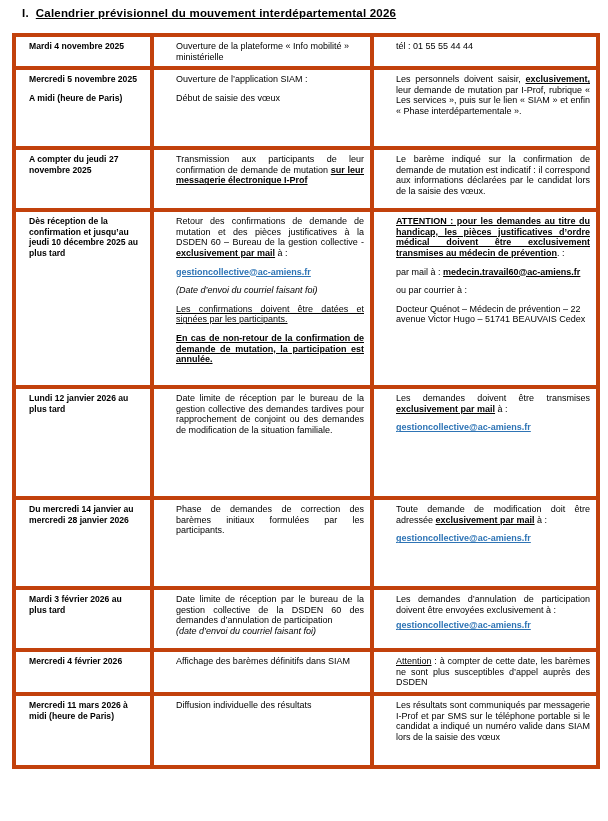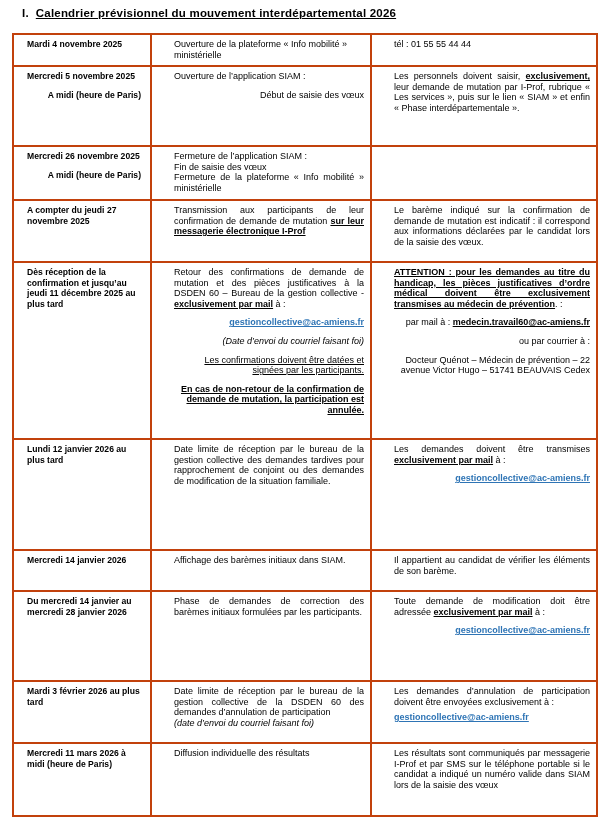--- a/index.html
+++ b/index.html
@@ -19,21 +19,21 @@
   .doc-title .num { text-decoration:none; margin-right:7px; }
   .doc-title .ttl { text-decoration:underline; }
 
   table.cal {
     position:absolute; left:12px; top:33px;
     width:584px;
     border-collapse:collapse;
     table-layout:fixed;
   }
   .cal td {
-    border:2px solid #c2410c;
+    border:4px solid #c2410c;
     vertical-align:top;
     font-size:9px;
     line-height:10.6px;
     padding:4px 6px 4px 22px;
     overflow:hidden;
   }
   .cal td.c-date {
     font-weight:bold;
     font-size:8.6px;
     padding-left:13px;
@@ -47,21 +47,21 @@
   tr.h80  { height:80px;margin-top:36px; }
   tr.h54  { height:54px; }
   tr.h63  { height:62px; }
   tr.h177 { height:177px; }
   tr.h88  { height:111px; }
   tr.h41  { height:41px; }
   tr.h70  { height:90px; }
   tr.h73  { height:73px; }
 
   .cal p { margin:0; padding:0; }
-  .cal p.gap { margin-top:8px;text-align:right; }
+  .cal p.gap { margin-top:8px; }
   .cal p.gap-sm { margin-top:5px; }
   .just { text-align:justify; }
   .bu { font-weight:bold; text-decoration:underline; }
   .u  { text-decoration:underline; }
   .it { font-style:italic; }
   a.email {
     color:#2E74B5;
     font-weight:bold;
     text-decoration:underline;
     cursor:pointer;
@@ -107,50 +107,36 @@
       </td>
       <td>
         <p>Ouverture de l’application SIAM :</p>
         <p class="gap">Début de saisie des vœux</p>
       </td>
       <td>
         <p class="just"><span>Les personnels doivent saisir, </span><span class="bu">exclusivement,</span><span> leur demande de mutation par I-Prof, rubrique « Les services », puis sur le lien « SIAM » et enfin « Phase interdépartementale ».</span></p>
       </td>
     </tr>
 
-    <tr class="h54">
-      <td class="c-date">
-        <p>Mercredi 26 novembre 2025</p>
-        <p class="gap">A midi (heure de Paris)</p>
-      </td>
-      <td>
-        <p>Fermeture de l’application SIAM :</p>
-        <p>Fin de saisie des vœux</p>
-        <p class="just">Fermeture de la plateforme « Info mobilité » ministérielle</p>
-      </td>
-      <td>
-          <p></p>
-        </td>
-    </tr>
 
     <tr class="h63">
       <td class="c-date">
           <p>A compter du jeudi 27 novembre 2025</p>
         </td>
       <td>
         <p class="just"><span>Transmission aux participants de leur confirmation de demande de mutation </span><span class="bu">sur leur messagerie électronique I-Prof</span></p>
       </td>
       <td>
           <p class="just">Le barème indiqué sur la confirmation de demande de mutation est indicatif : il correspond aux informations déclarées par le candidat lors de la saisie des vœux.</p>
         </td>
     </tr>
 
     <tr class="h177">
       <td class="c-date">
-          <p>Dès réception de la confirmation et jusqu’au jeudi 11 décembre 2025 au plus tard</p>
+          <p>Dès réception de la confirmation et jusqu’au jeudi 10 décembre 2025 au plus tard</p>
         </td>
       <td>
         <p class="just"><span>Retour des confirmations de demande de mutation et des pièces justificatives à la DSDEN 60 – Bureau de la gestion collective - </span><span class="bu">exclusivement par mail</span><span> à :</span></p>
         <p class="gap"><a class="email">gestioncollective@ac-amiens.fr</a></p>
         <p class="gap it">(Date d’envoi du courriel faisant foi)</p>
         <p class="gap u just">Les confirmations doivent être datées et signées par les participants.</p>
         <p class="gap bu just">En cas de non-retour de la confirmation de demande de mutation, la participation est annulée.</p>
       </td>
       <td>
         <p class="just"><span class="bu">ATTENTION : pour les demandes au titre du handicap, les pièces justificatives d’ordre médical doivent être exclusivement transmises au médecin de prévention</span><span>. :</span></p>
@@ -166,31 +152,20 @@
         </td>
       <td>
           <p class="just">Date limite de réception par le bureau de la gestion collective des demandes tardives pour rapprochement de conjoint ou des demandes de modification de la situation familiale.</p>
         </td>
       <td>
         <p class="just"><span>Les demandes doivent être transmises </span><span class="bu">exclusivement par mail</span><span> à :</span></p>
         <p class="gap"><a class="email">gestioncollective@ac-amiens.fr</a></p>
       </td>
     </tr>
 
-    <tr class="h41">
-      <td class="c-date">
-          <p>Mercredi 14 janvier 2026</p>
-        </td>
-      <td>
-          <p class="just">Affichage des barèmes initiaux dans SIAM.</p>
-        </td>
-      <td>
-          <p class="just">Il appartient au candidat de vérifier les éléments de son barème.</p>
-        </td>
-    </tr>
 
     <tr class="h70">
       <td class="c-date">
           <p>Du mercredi 14 janvier au mercredi 28 janvier 2026</p>
         </td>
       <td>
           <p class="just">Phase de demandes de correction des barèmes initiaux formulées par les participants.</p>
         </td>
       <td>
         <p class="just"><span>Toute demande de modification doit être adressée </span><span class="bu">exclusivement par mail</span><span> à :</span></p>
@@ -205,20 +180,31 @@
       <td>
         <p class="just">Date limite de réception par le bureau de la gestion collective de la DSDEN 60 des demandes d’annulation de participation</p>
         <p class="it">(date d’envoi du courriel faisant foi)</p>
       </td>
       <td>
         <p class="just">Les demandes d’annulation de participation doivent être envoyées exclusivement à :</p>
         <p class="gap-sm"><a class="email">gestioncollective@ac-amiens.fr</a></p>
       </td>
     </tr>
 
+    <tr class="h41">
+      <td class="c-date">
+          <p>Mercredi 4 février 2026</p>
+        </td>
+      <td>
+          <p class="just">Affichage des barèmes définitifs dans SIAM</p>
+        </td>
+      <td>
+        <p class="just"><span class="u">Attention</span><span> : à compter de cette date, les barèmes ne sont plus susceptibles d’appel auprès des DSDEN</span></p>
+      </td>
+    </tr>
 
     <tr class="h73">
       <td class="c-date">
           <p>Mercredi 11 mars 2026 à midi (heure de Paris)</p>
         </td>
       <td>
           <p>Diffusion individuelle des résultats</p>
         </td>
       <td>
           <p class="just">Les résultats sont communiqués par messagerie I-Prof et par SMS sur le téléphone portable si le candidat a indiqué un numéro valide dans SIAM lors de la saisie des vœux</p>

